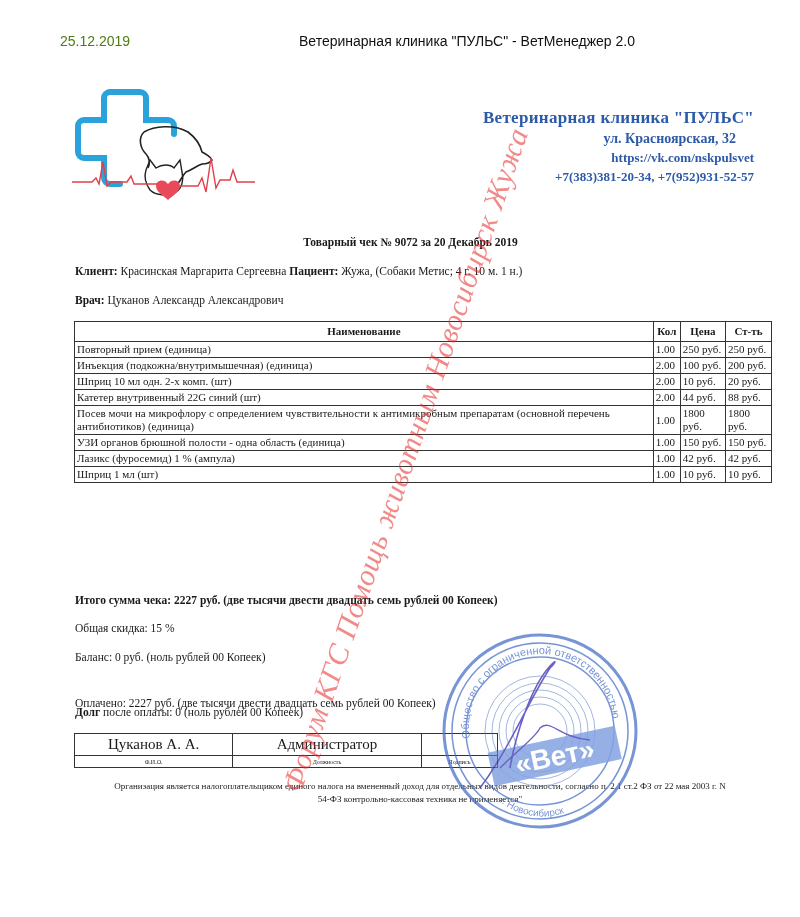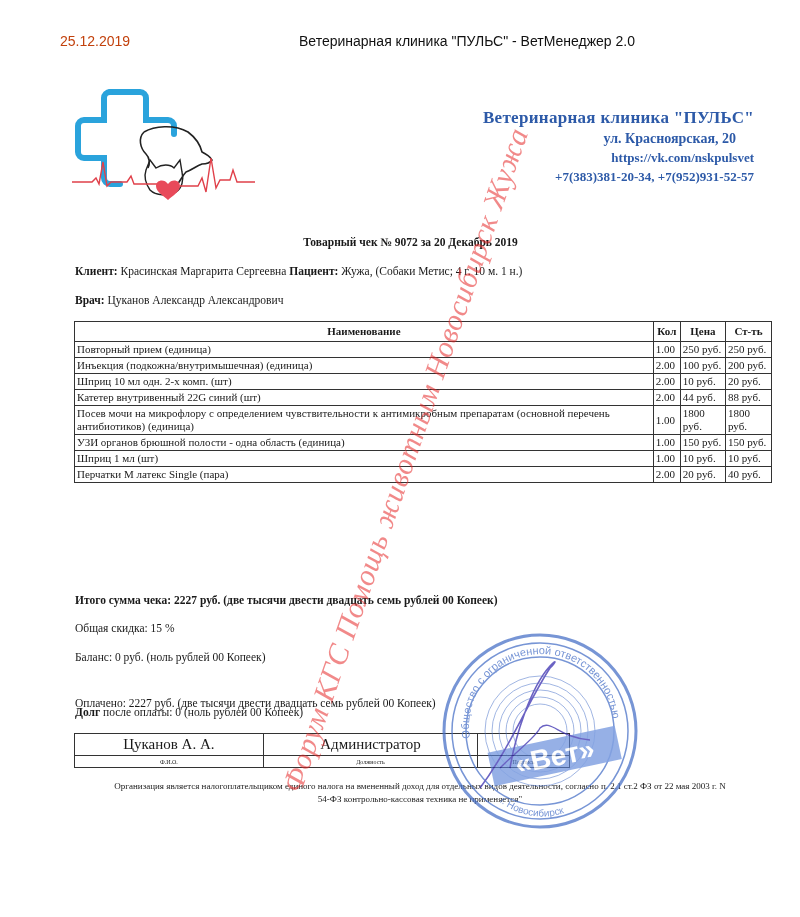--- a/index.html
+++ b/index.html
@@ -1,37 +1,37 @@
 <!DOCTYPE html>
 <html><head>
 <meta charset="utf-8">
 <style>
   html, body { margin: 0; padding: 0; background: #ffffff; }
   body { width: 800px; height: 917px; position: relative; overflow: hidden; font-family: "Liberation Serif", serif; color: #1a1a1a; }
-  .hdr-date { position: absolute; left: 60px; top: 33px; font-family: "Liberation Sans", sans-serif; font-size: 14px; color: #c2410c; }
+  .hdr-date { position: absolute; left: 60px; top: 33px; font-family: "Liberation Sans", sans-serif; font-size: 14px; color: #4d7c0f; }
   .hdr-title { position: absolute; left: 299px; top: 33px; font-family: "Liberation Sans", sans-serif; font-size: 14px; color: #111; }
   .logo { position: absolute; left: 72px; top: 82px; width: 190px; height: 130px; }
   .clinic { position: absolute; right: 46px; top: 108px; text-align: right; font-family: "Liberation Serif", serif; font-weight: bold; color: #2d5aa8; }
   .clinic .name { font-size: 17px; letter-spacing: 0.3px; }
   .clinic .line { font-size: 13px; margin-top: 3px; }
   .clinic .line.addr { margin-right: 18px; font-size: 14px; }
   .receipt-title { position: absolute; left: 0; width: 800px; top: 236px; text-align: center; font-weight: bold; font-size: 11.5px; padding-left: 21px; box-sizing: border-box; }
   .info { position: absolute; left: 75px; font-size: 11.5px; text-align: center; }
   .info b { font-weight: bold; }
   table.items { position: absolute; left: 74px; top: 321px; width: 698px; border-collapse: collapse; font-size: 11px; }
   table.items th, table.items td { border: 1px solid #333; padding: 1px 2px; vertical-align: middle; line-height: 13px; }
   table.items th { font-weight: bold; text-align: center; height: 17px; }
   table.items td.num { width: 22px; text-align: left; }
   table.items td.price, table.items td.sum { width: 40px; }
   table.items col.c1 { width: 578px; }
   table.items col.c2 { width: 24px; }
   table.items col.c3 { width: 44px; }
   table.items col.c4 { width: 46px; }
   .tot { position: absolute; left: 75px; font-size: 11.5px; }
-  table.sig { position: absolute; left: 74px; top: 733px; width: 496px; border-collapse: collapse; }
+  table.sig { position: absolute; left: 74px; top: 733px; width: 424px; border-collapse: collapse; }
   table.sig td { border: 1px solid #333; text-align: center; }
   table.sig td.big { font-size: 15px; height: 19px; }
   table.sig td.small { font-size: 6px; height: 9px; }
   .footer { position: absolute; left: 60px; width: 720px; top: 780px; text-align: center; font-size: 9px; line-height: 13px; }
   .stamp { position: absolute; left: 440px; top: 628px; width: 200px; height: 205px; opacity: 0.75; }
   .watermark { position: absolute; left: 405px; top: 460px; transform: translate(-50%, -50%) rotate(-71deg); white-space: nowrap; font-family: "Liberation Serif", serif; font-style: italic; font-size: 30px; color: rgba(230, 40, 40, 0.55); letter-spacing: 0.5px; pointer-events: none; }
 </style>
 </head>
 <body>
 
@@ -44,21 +44,21 @@
   <path d="M72 50 c10 -6 30 -8 44 0 c8 6 12 12 14 20 c4 2 8 4 10 8 c-2 3 -6 4 -10 4 c-6 2 -10 6 -16 8 c-4 4 -6 10 -10 14" fill="none" stroke="#222" stroke-width="1.6"></path>
   <path d="M72 50 c-6 6 -4 16 2 22 c4 4 4 10 2 14" fill="none" stroke="#222" stroke-width="1.6"></path>
   <path d="M74 88 l4 -10 l6 8 c6 -4 14 -4 18 0 l6 -8 l2 12 c2 8 0 16 -6 20 c-8 4 -20 4 -26 -2 c-4 -6 -6 -14 -4 -20" fill="none" stroke="#222" stroke-width="1.4"></path>
   <path d="M0 100 h20 l4 -4 l3 6 l4 -22 l4 24 l4 -4 h16 l4 -6 l3 8 h30" fill="none" stroke="#e0404a" stroke-width="1.4"></path>
   <path d="M108 104 h18 l4 -8 l4 14 l5 -34 l5 30 l4 -8 h10 l3 -10 l4 12 h18" fill="none" stroke="#e0404a" stroke-width="1.4"></path>
   <path d="M96 102 c-4 -6 -12 -4 -12 2 c0 6 8 10 12 14 c4 -4 12 -8 12 -14 c0 -6 -8 -8 -12 -2 z" fill="#e84a5a"></path>
 </svg>
 
 <div class="clinic">
   <div class="name">Ветеринарная клиника "ПУЛЬС"</div>
-  <div class="line addr">ул. Красноярская, 20</div>
+  <div class="line addr">ул. Красноярская, 32</div>
   <div class="line">https://vk.com/nskpulsvet</div>
   <div class="line">+7(383)381-20-34, +7(952)931-52-57</div>
 </div>
 
 <div class="receipt-title">Товарный чек № 9072 за 20 Декабрь 2019</div>
 
 <div class="info" style="top:265px;">
   <b>Клиент:</b>
   <span>Красинская Маргарита Сергеевна</span>
   <b>Пациент:</b>
@@ -115,30 +115,30 @@
         <td class="price">1800 руб.</td>
         <td class="sum">1800 руб.</td>
       </tr>
       <tr>
         <td>УЗИ органов брюшной полости - одна область (единица)</td>
         <td class="num">1.00</td>
         <td class="price">150 руб.</td>
         <td class="sum">150 руб.</td>
       </tr>
       <tr>
+        <td>Лазикс (фуросемид) 1 % (ампула)</td>
+        <td class="num">1.00</td>
+        <td class="price">42 руб.</td>
+        <td class="sum">42 руб.</td>
+      </tr>
+      <tr>
         <td>Шприц 1 мл (шт)</td>
         <td class="num">1.00</td>
         <td class="price">10 руб.</td>
         <td class="sum">10 руб.</td>
-      </tr>
-      <tr>
-        <td>Перчатки M латекс Single (пара)</td>
-        <td class="num">2.00</td>
-        <td class="price">20 руб.</td>
-        <td class="sum">40 руб.</td>
       </tr>
     </tbody>
 </table>
 
 <div class="tot" style="top:594px; font-weight:bold;">Итого сумма чека: 2227 руб. (две тысячи двести двадцать семь рублей 00 Копеек)</div>
 <div class="tot" style="top:622px;">Общая скидка: 15 %</div>
 <div class="tot" style="top:651px;">Баланс: 0 руб. (ноль рублей 00 Копеек)</div>
 <div class="tot" style="top:679px;margin-top:18px;">Оплачено: 2227 руб. (две тысячи двести двадцать семь рублей 00 Копеек)</div>
 <div class="tot" style="top:706px;">
   <b>Долг</b><span> после оплаты: 0 (ноль рублей 00 Копеек)</span>

